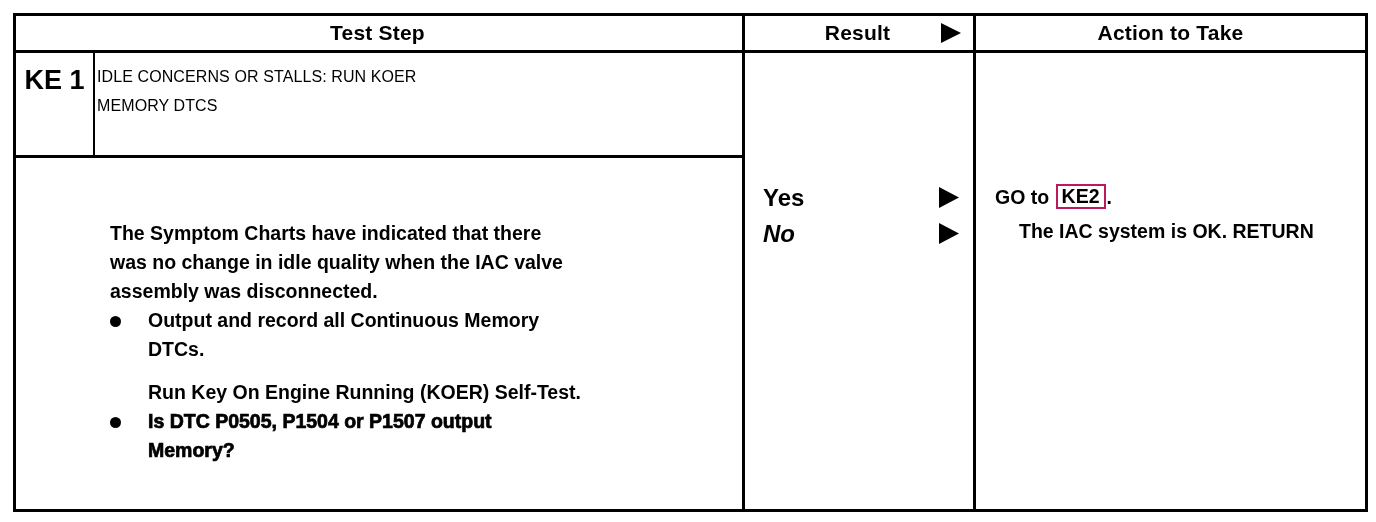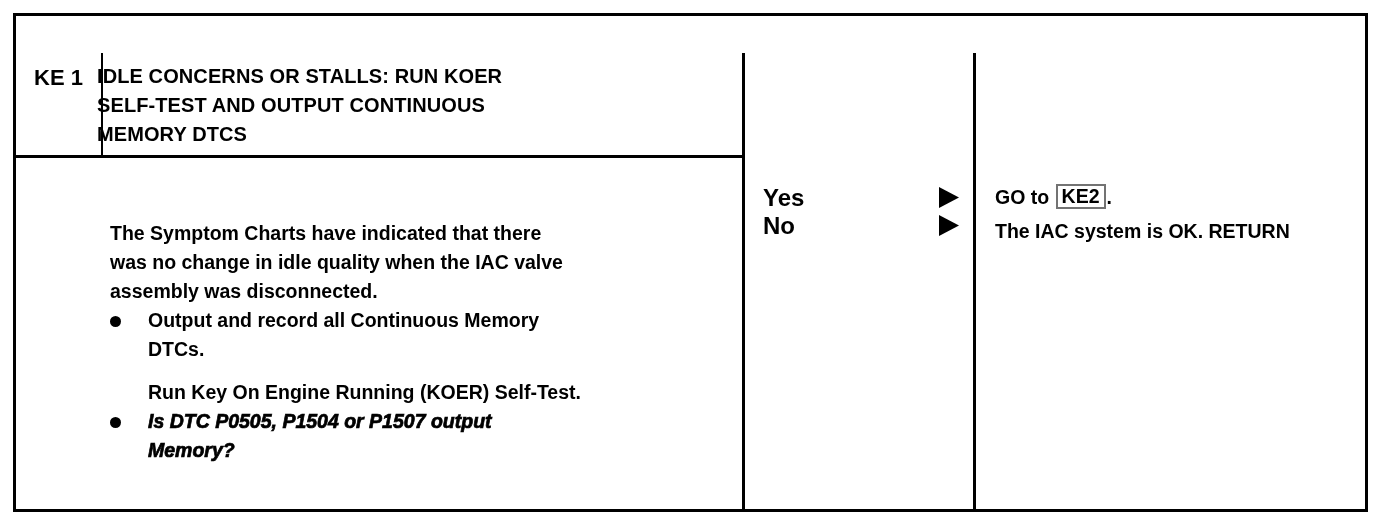--- a/index.html
+++ b/index.html
@@ -93,38 +93,38 @@
     left: 0;
     top: 37px;                 
     width: 726px;
     height: 105px;             
     border-bottom: 3px solid #000;
     box-sizing: border-box;
   }
   .ke-code {
     position: absolute;
     left: 0; top: 0;
-    width: 87px;               
+    width: 79px;               
     height: 102px;
     border-right: 2px solid #000;
     box-sizing: border-box;
     display: flex;
     align-items: flex-start;
     justify-content: center;
     padding-top: 12px;
-    font-size: 22px;
+    font-size: 27px;
     font-weight: bold;
   }
   .ke-title {
     position: absolute;
     left: 81px;
     top: 9px;
     right: 6px;
-    font-size: 20px;
-    font-weight: bold;
+    font-size: 16px;
+    font-weight: normal;
     line-height: 29px;
     letter-spacing: .1px;
   }
   .ke-title .tline { white-space: nowrap; }
 
   
   .step-body {
     position: absolute;
     left: 94px;                
     top: 155px;                
@@ -144,26 +144,26 @@
     left: 0;
     top: 10px;
     width: 11px;
     height: 11px;
     background: #000;
     border-radius: 50%;
   }
   .bullet-item .btext { white-space: nowrap; }
   .indent { padding-left: 38px; white-space: nowrap; }
   .spacer { height: 14px; }
-  .heavy { font-weight: bold; font-style: italic; -webkit-text-stroke: 0.7px #000; }
+  .heavy { font-weight: bold; -webkit-text-stroke: 0.7px #000; }
 
   
   .stepref {
     display: inline-block;
-    border: 2px solid #737373;
+    border: 2px solid #be185d;
     padding: 0 4px 1px 4px;
     margin: 0 1px;
     line-height: 20px;
     font-weight: bold;
     vertical-align: 1px;
   }
 
   
   .result-body {
     position: absolute;
@@ -182,54 +182,74 @@
     line-height: 29px;
   }
   .result-line .rlabel { }
   .result-line .rarrow {
     position: absolute;
     right: 5px;
     top: 3px;
     line-height: 0;
   }
   .result-line.r0 { top: 12px; }
-  .result-line.r1 { top: 40px; }
+  .result-line.r1 { top: 48px; font-style: italic; }
 
   
   .action-body {
     position: absolute;
     left: 960px;
     top: 155px;
     width: 392px;
     font-size: 19.5px;
     font-weight: bold;
     line-height: 29px;
   }
   .action-entry { position: absolute; left: 19px; right: 6px; }
   .action-entry.a0 { top: 12px; }
-  .action-entry.a1 { top: 46px; }
+  .action-entry.a1 { top: 46px; margin-left: 24px; }
   .action-entry .aline { white-space: nowrap; }
 </style>
 </head>
 <body>
 
 <div class="sheet">
   <div class="diag-table">
 
+    <div class="hdr-row">
+
+      <div class="hdr-cell hdr-teststep">
+        <span>Test Step</span>
+      </div>
+
+      <div class="hdr-cell hdr-result">
+        <div class="hdr-inner">
+          <span>Result</span>
+          <span class="hdr-arrow">
+            <svg width="22" height="24" viewBox="0 0 22 24" aria-hidden="true">
+              <polygon points="1,2 21,12 1,22" fill="#000"></polygon>
+            </svg>
+          </span>
+        </div>
+      </div>
+
+      <div class="hdr-cell hdr-action">
+        <span>Action to Take</span>
+      </div>
+    </div>
 
     <div class="vrule vrule-result"></div>
     <div class="vrule vrule-action"></div>
 
     <div class="ke-row">
       <div class="ke-code">
         <span>KE 1</span>
       </div>
       <div class="ke-title">
         <div class="tline">IDLE CONCERNS OR STALLS: RUN KOER</div>
-        <div class="tline">SELF-TEST AND OUTPUT CONTINUOUS</div>
         <div class="tline">MEMORY DTCS</div>
       </div>
     </div>
 
     <div class="step-body">
 
       <div class="para">The Symptom Charts have indicated that there</div>
       <div class="para">was no change in idle quality when the IAC valve</div>
       <div class="para">assembly was disconnected.</div>
 

